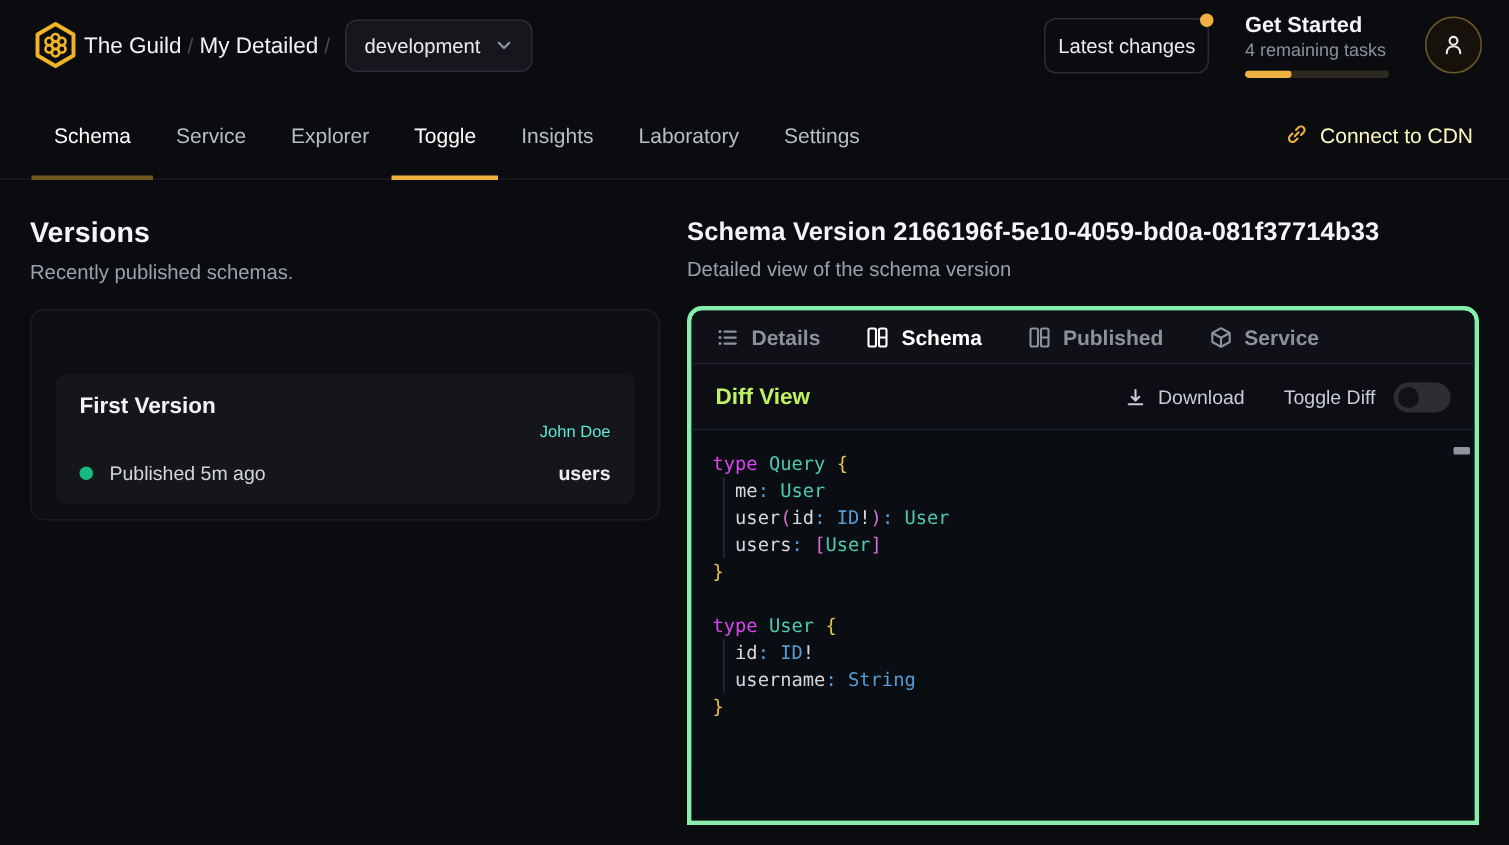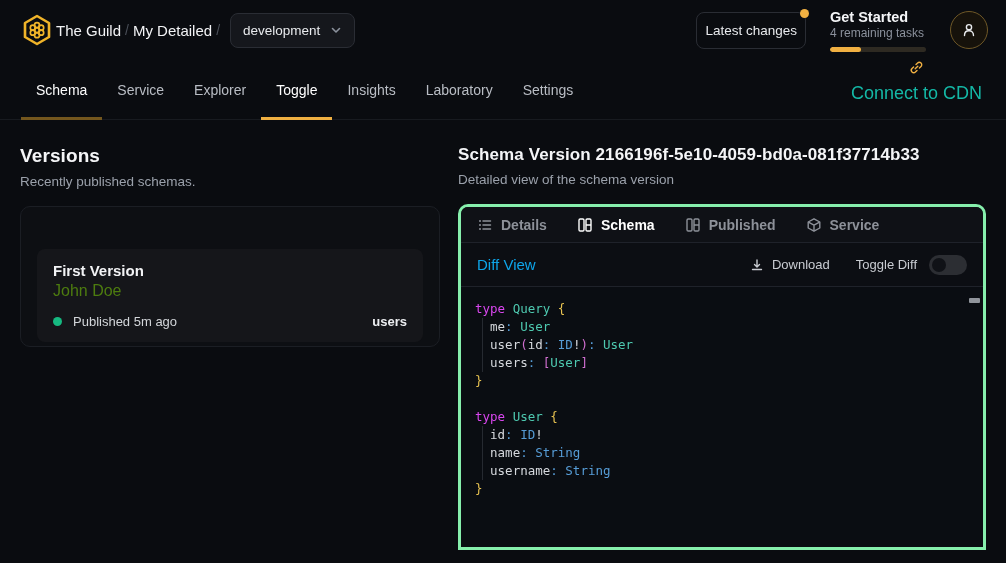--- a/index.html
+++ b/index.html
@@ -50,54 +50,54 @@
   .nav-tab {
     position:relative; display:flex; align-items:center; padding:0 15px; font-size:14px;
     color:#b9bdc4; cursor:pointer;
   }
   .nav-tab.active { color:#ffffff; }
   .nav-tab.active::after, .nav-tab.dim-underline::after {
     content:""; position:absolute; left:0; right:0; bottom:-1px; height:3px; background:#f0b042;
   }
   .nav-tab.dim-underline { color:#fdfdfd; }
   .nav-tab.dim-underline::after { background:#74571e; }
-  .cdn-link { display:flex; align-items:center; gap:8px; color:#14b8a6; font-size:18px; cursor:pointer;flex-direction:column; }
+  .cdn-link { display:flex; align-items:center; gap:8px; color:#fef9c3; font-size:14px; cursor:pointer; }
   
   main { display:flex; padding:0 20px; gap:18px; }
   .left-col { width:420px; flex:none; }
   .col-title { font-size:19px; font-weight:700; color:#f4f5f7; margin-top:25px; letter-spacing:.1px; }
   .col-sub { font-size:13.5px; color:#9ba1ab; margin-top:7px; }
   .versions-card {
     margin-top:17px; background:#0d0f13; border:1px solid #1b1e24; border-radius:10px;
     padding:42px 16px 16px 16px; height:141px;
   }
   .version-item { background:#15161a; border-radius:8px; padding:13px 16px; cursor:pointer; }
   .vi-title { font-size:15px; font-weight:700; color:#f2f3f5; }
-  .vi-author { font-size:16px; color:#4d7c0f; margin-top:3px; }
+  .vi-author { font-size:11px; color:#5eead4; margin-top:3px;text-align:right; }
   .vi-row { display:flex; align-items:center; margin-top:14px; }
   .vi-dot { width:9px; height:9px; border-radius:50%; background:#16b981; margin-right:11px; flex:none; }
   .vi-status { font-size:13px; color:#d3d6da; }
   .vi-service { margin-left:auto; font-size:13px; font-weight:700; color:#eceef1; }
   .right-col { flex:1; min-width:0; display:flex; flex-direction:column; }
   .diff-card {
     margin-top:17px; border:3px solid #86efac; border-radius:10px 10px 0 0; overflow:hidden;
     height:346px; display:flex; flex-direction:column; background:#0b0e13;
   }
   .detail-tabs {
     display:flex; align-items:center; gap:30px; height:36px; padding:0 16px;
     background:#0f1116; border-bottom:1px solid #1f222a; flex:none;
   }
   .dtab { display:flex; align-items:center; gap:8px; font-size:14px; font-weight:600; color:#8d9199; cursor:pointer; }
   .dtab svg { display:block; }
   .dtab.active { color:#ffffff; }
   .diff-header {
     display:flex; align-items:center; height:44px; padding:0 16px;
     background:#0c0e13; border-bottom:1px solid #1f222a; flex:none;
   }
-  .diff-title { font-size:15px; font-weight:400; color:#0ea5e9; }
+  .diff-title { font-size:15px; font-weight:700; color:#bef264; }
   .diff-actions { margin-left:auto; display:flex; align-items:center; gap:26px; }
   .download-btn { display:flex; align-items:center; gap:8px; background:none; border:none; color:#c9ccd2; font-size:13px; font-family:inherit; cursor:pointer; }
   .toggle-wrap { display:flex; align-items:center; gap:12px; }
   .toggle-label { font-size:13px; color:#c9ccd2; }
   .switch { position:relative; width:38px; height:20px; border-radius:10px; background:#2c2e33; border:none; cursor:pointer; }
   .switch .knob { position:absolute; top:3px; left:3px; width:14px; height:14px; border-radius:50%; background:#101217; transition:left .15s; }
   .code-area {
     position:relative; flex:1; background:#0a0d12; padding:13px 14px;
     font-family:"DejaVu Sans Mono", monospace; font-size:12.5px; line-height:18px;
     overflow:hidden;
@@ -273,21 +273,20 @@
       <div class="code-area">
         <div>
             <div class="cl"><span class="tk-kw">type</span><span class="tk-pl"> </span><span class="tk-ty">Query</span><span class="tk-pl"> </span><span class="tk-br">{</span></div>
             <div class="cl g"><span class="tk-pl">  me</span><span class="tk-bl">:</span><span class="tk-pl"> </span><span class="tk-ty">User</span></div>
             <div class="cl g"><span class="tk-pl">  user</span><span class="tk-pk">(</span><span class="tk-pl">id</span><span class="tk-bl">:</span><span class="tk-pl"> </span><span class="tk-bl">ID</span><span class="tk-pl">!</span><span class="tk-pk">)</span><span class="tk-bl">:</span><span class="tk-pl"> </span><span class="tk-ty">User</span></div>
             <div class="cl g"><span class="tk-pl">  users</span><span class="tk-bl">:</span><span class="tk-pl"> </span><span class="tk-pk">[</span><span class="tk-ty">User</span><span class="tk-pk">]</span></div>
             <div class="cl"><span class="tk-br">}</span></div>
             <div class="cl"></div>
             <div class="cl"><span class="tk-kw">type</span><span class="tk-pl"> </span><span class="tk-ty">User</span><span class="tk-pl"> </span><span class="tk-br">{</span></div>
             <div class="cl g"><span class="tk-pl">  id</span><span class="tk-bl">:</span><span class="tk-pl"> </span><span class="tk-bl">ID</span><span class="tk-pl">!</span></div>
-            <div class="cl g"><span class="tk-pl">  name</span><span class="tk-bl">:</span><span class="tk-pl"> </span><span class="tk-bl">String</span></div>
             <div class="cl g"><span class="tk-pl">  username</span><span class="tk-bl">:</span><span class="tk-pl"> </span><span class="tk-bl">String</span></div>
             <div class="cl"><span class="tk-br">}</span></div>
           </div>
         <div class="scroll-thumb"></div>
       </div>
     </div>
   </section>
 </main>
 
 </body></html>

